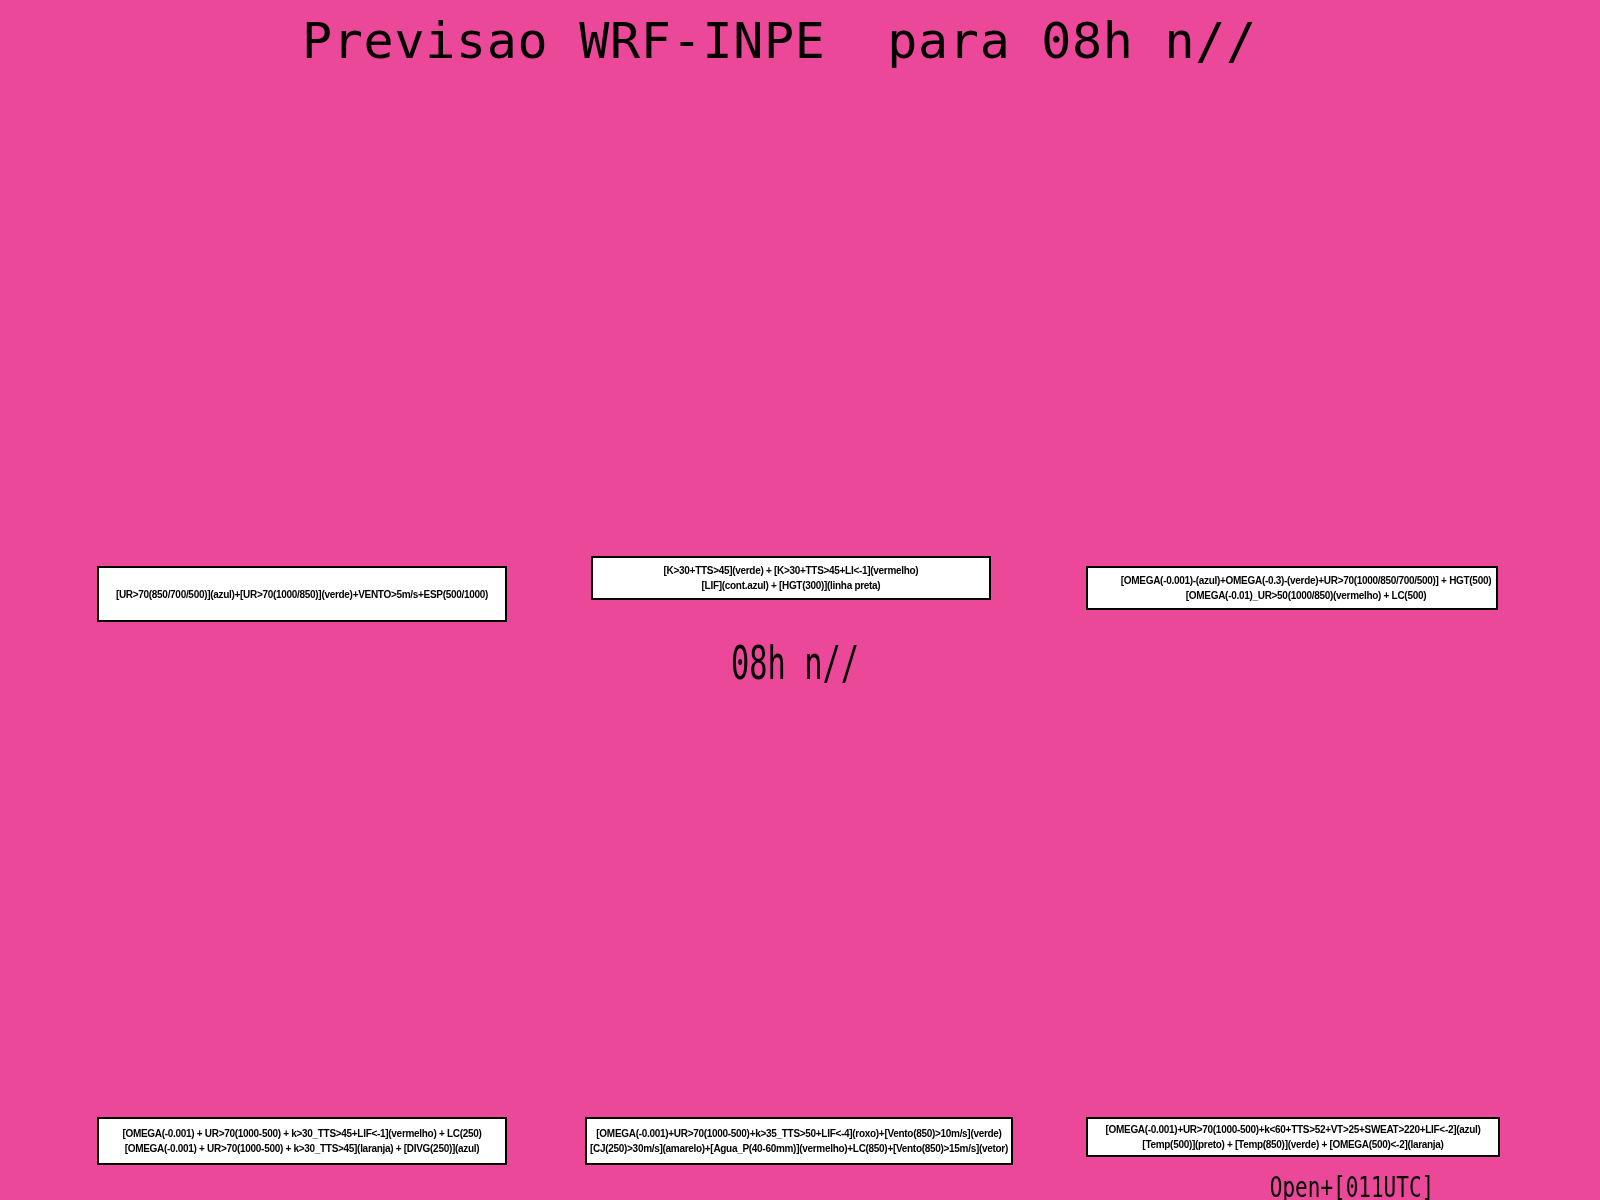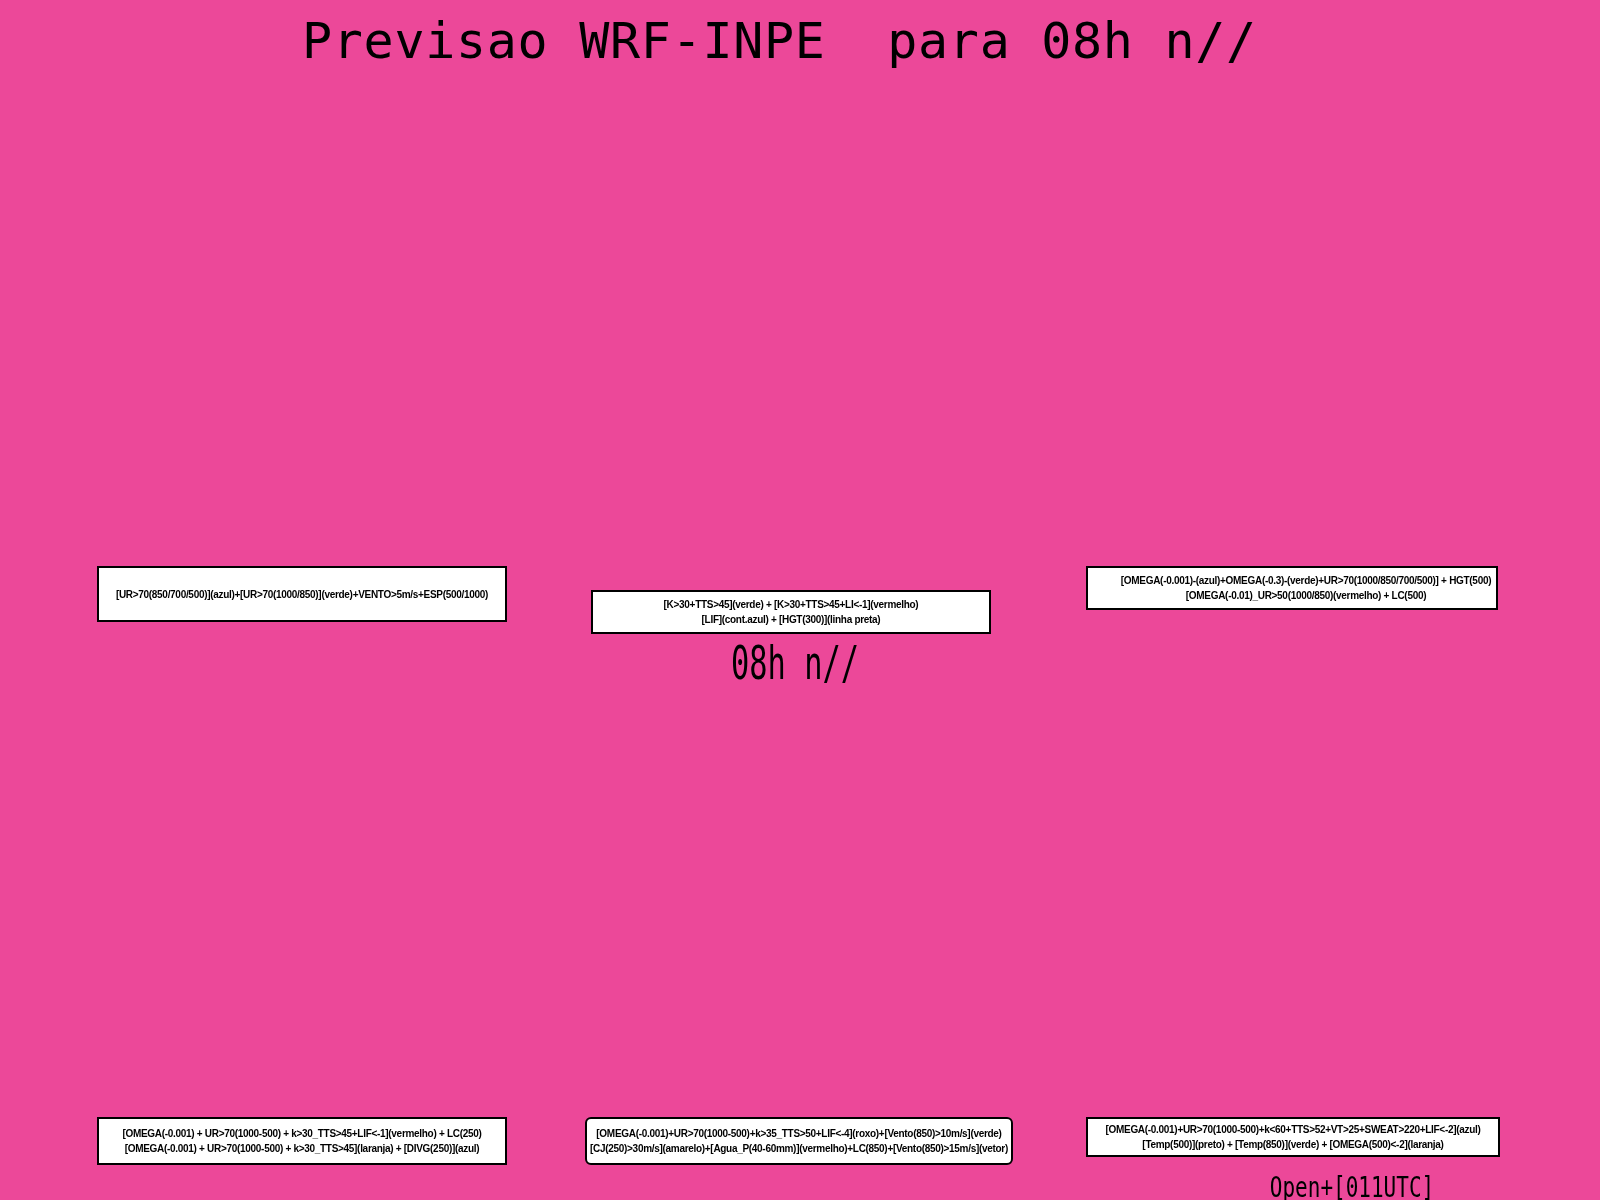--- a/index.html
+++ b/index.html
@@ -57,24 +57,24 @@
     font-family:"Liberation Sans",sans-serif;
     font-size:10px;
     font-weight:bold;
     letter-spacing:-0.3px;
     line-height:15px;
     white-space:pre;
     color:#000;
     text-align:center;
   }
   .box1{left:97px;top:566px;width:410px;height:56px;}
-  .box2{left:591px;top:590px;width:400px;height:44px;}
+  .box2{left:591px;top:556px;width:400px;height:44px;}
   .box3{left:1086px;top:566px;width:412px;height:44px;padding-left:28px;}
   .box4{left:97px;top:1117px;width:410px;height:48px;}
-  .box5{left:585px;top:1117px;width:428px;height:48px;border-radius:6px;}
+  .box5{left:585px;top:1117px;width:428px;height:48px;}
   .box6{left:1086px;top:1117px;width:414px;height:40px;}
 </style>
 </head>
 <body>
 
 <div class="page">
 
   <div class="title mono">Previsao WRF-INPE  para 08h n//</div>
 
   <div class="caption-box box1">

